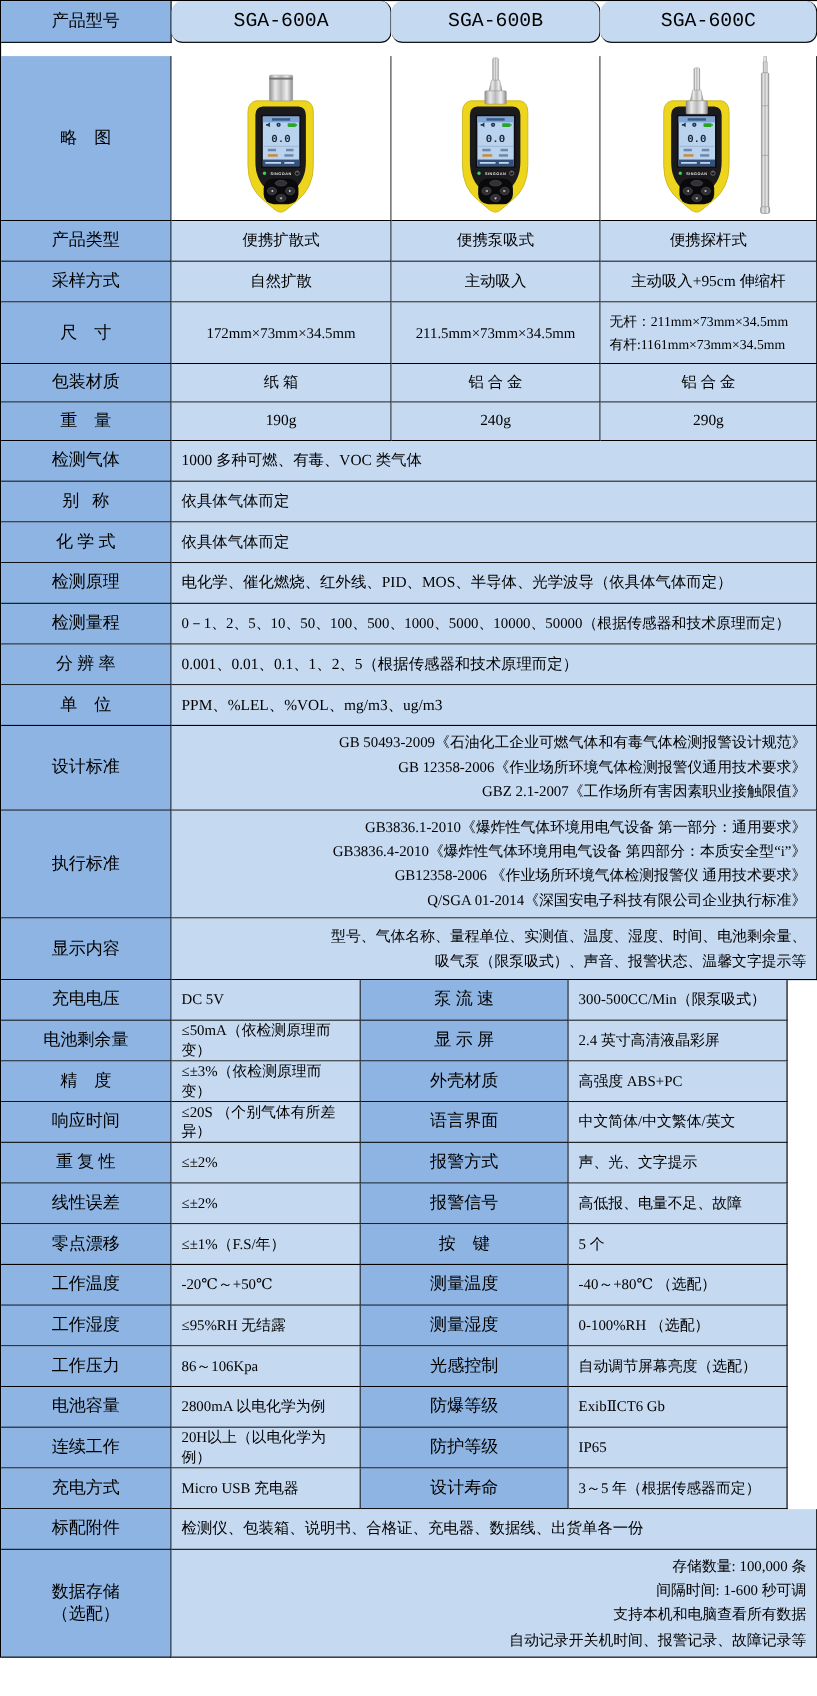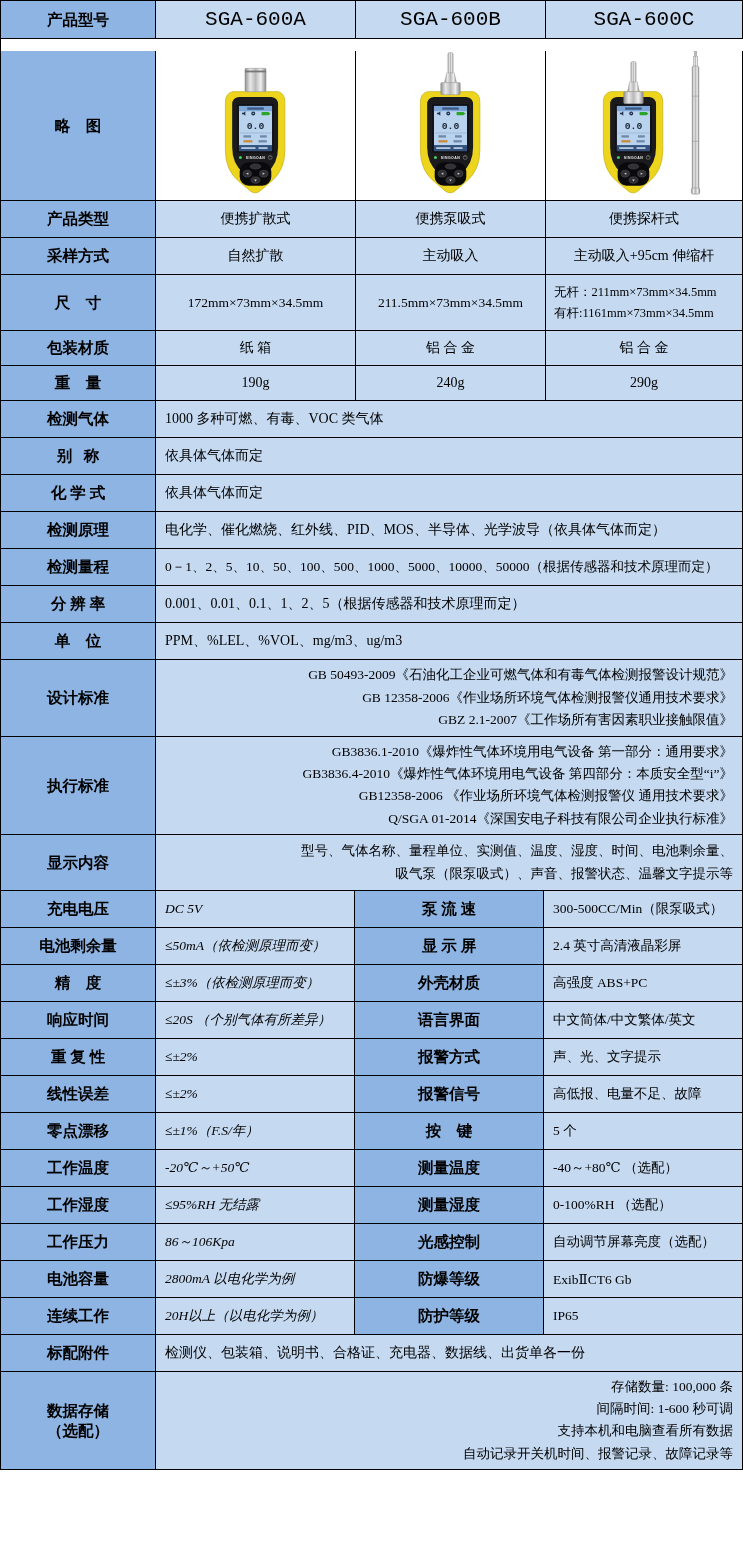--- a/index.html
+++ b/index.html
@@ -8,30 +8,30 @@
   .table{width:743px;border-top:1px solid #000;border-left:1px solid #000;box-sizing:border-box;}
   .row{display:flex;width:742px;}
   .cell{box-sizing:border-box;border-right:1px solid #000;border-bottom:1px solid #000;
         display:flex;align-items:center;justify-content:center;overflow:hidden;}
   
   .c1{width:155px;}      
   .ca{width:200px;}      
   .cb{width:190px;}      
   .cc{width:197px;}      
   .cf{width:587px;}      
-  .v1{width:199px;font-style:italic;}      
+  .v1{width:172px;}      
   .l2{width:189px;}      
   .v2{width:199px;}      
   
   .r38{height:38px;} .r198{height:150px;margin-top:12px;} .r37{height:37px;} .r56{height:56px;}
   .r35{height:35px;} .r77{height:77px;} .r98{height:98px;}
   
-  .lbl{background:#8db4e2;font-weight:bold;font-size:15.5px;white-space:pre;text-align:center;line-height:1.25;}
+  .lbl{background:#8db4e2;font-weight:normal;font-size:15.5px;white-space:pre;text-align:center;line-height:1.25;}
   .val{background:#c5d9f1;font-size:14px;}
-  .model{font-family:"Liberation Mono","DejaVu Sans Mono",monospace;font-size:21px;}
+  .model{font-family:"Liberation Mono","DejaVu Sans Mono",monospace;font-size:18px;border-radius:10px;}
   .left{justify-content:flex-start;padding:0 9px;text-align:left;}
   .lines{flex-direction:column;align-items:flex-end;justify-content:space-evenly;padding:2px 9px;}
   .lines span{display:block;font-size:13.5px;line-height:1.35;white-space:nowrap;}
   .small{font-size:13.5px;}
   .two-line{flex-direction:column;align-items:flex-start;justify-content:center;padding:0 8px;gap:4px;}
   .two-line span{font-size:12.5px;white-space:nowrap;}
   .imgcell{background:#ffffff;padding:0;}
   .imgcell svg{width:100%;height:100%;display:block;}
   .hiddefs{position:absolute;width:0;height:0;overflow:hidden;}
 </style>
@@ -297,20 +297,26 @@
     <div class="cell v1 val left small">2800mA 以电化学为例</div>
     <div class="cell l2 lbl">防爆等级</div>
     <div class="cell v2 val left small">ExibⅡCT6 Gb</div>
   </div>
   <div class="row r37">
     <div class="cell c1 lbl">连续工作</div>
     <div class="cell v1 val left small">20H以上（以电化学为例）</div>
     <div class="cell l2 lbl">防护等级</div>
     <div class="cell v2 val left small">IP65</div>
   </div>
+  <div class="row r37">
+    <div class="cell c1 lbl">充电方式</div>
+    <div class="cell v1 val left small">Micro USB 充电器</div>
+    <div class="cell l2 lbl">设计寿命</div>
+    <div class="cell v2 val left small">3～5 年（根据传感器而定）</div>
+  </div>
 
   <div class="row r37">
     <div class="cell c1 lbl">标配附件</div>
     <div class="cell cf val left">检测仪、包装箱、说明书、合格证、充电器、数据线、出货单各一份</div>
   </div>
 
   <div class="row r98">
     <div class="cell c1 lbl" style="flex-direction:column;">
       <span>数据存储</span>
       <span>（选配）</span>

